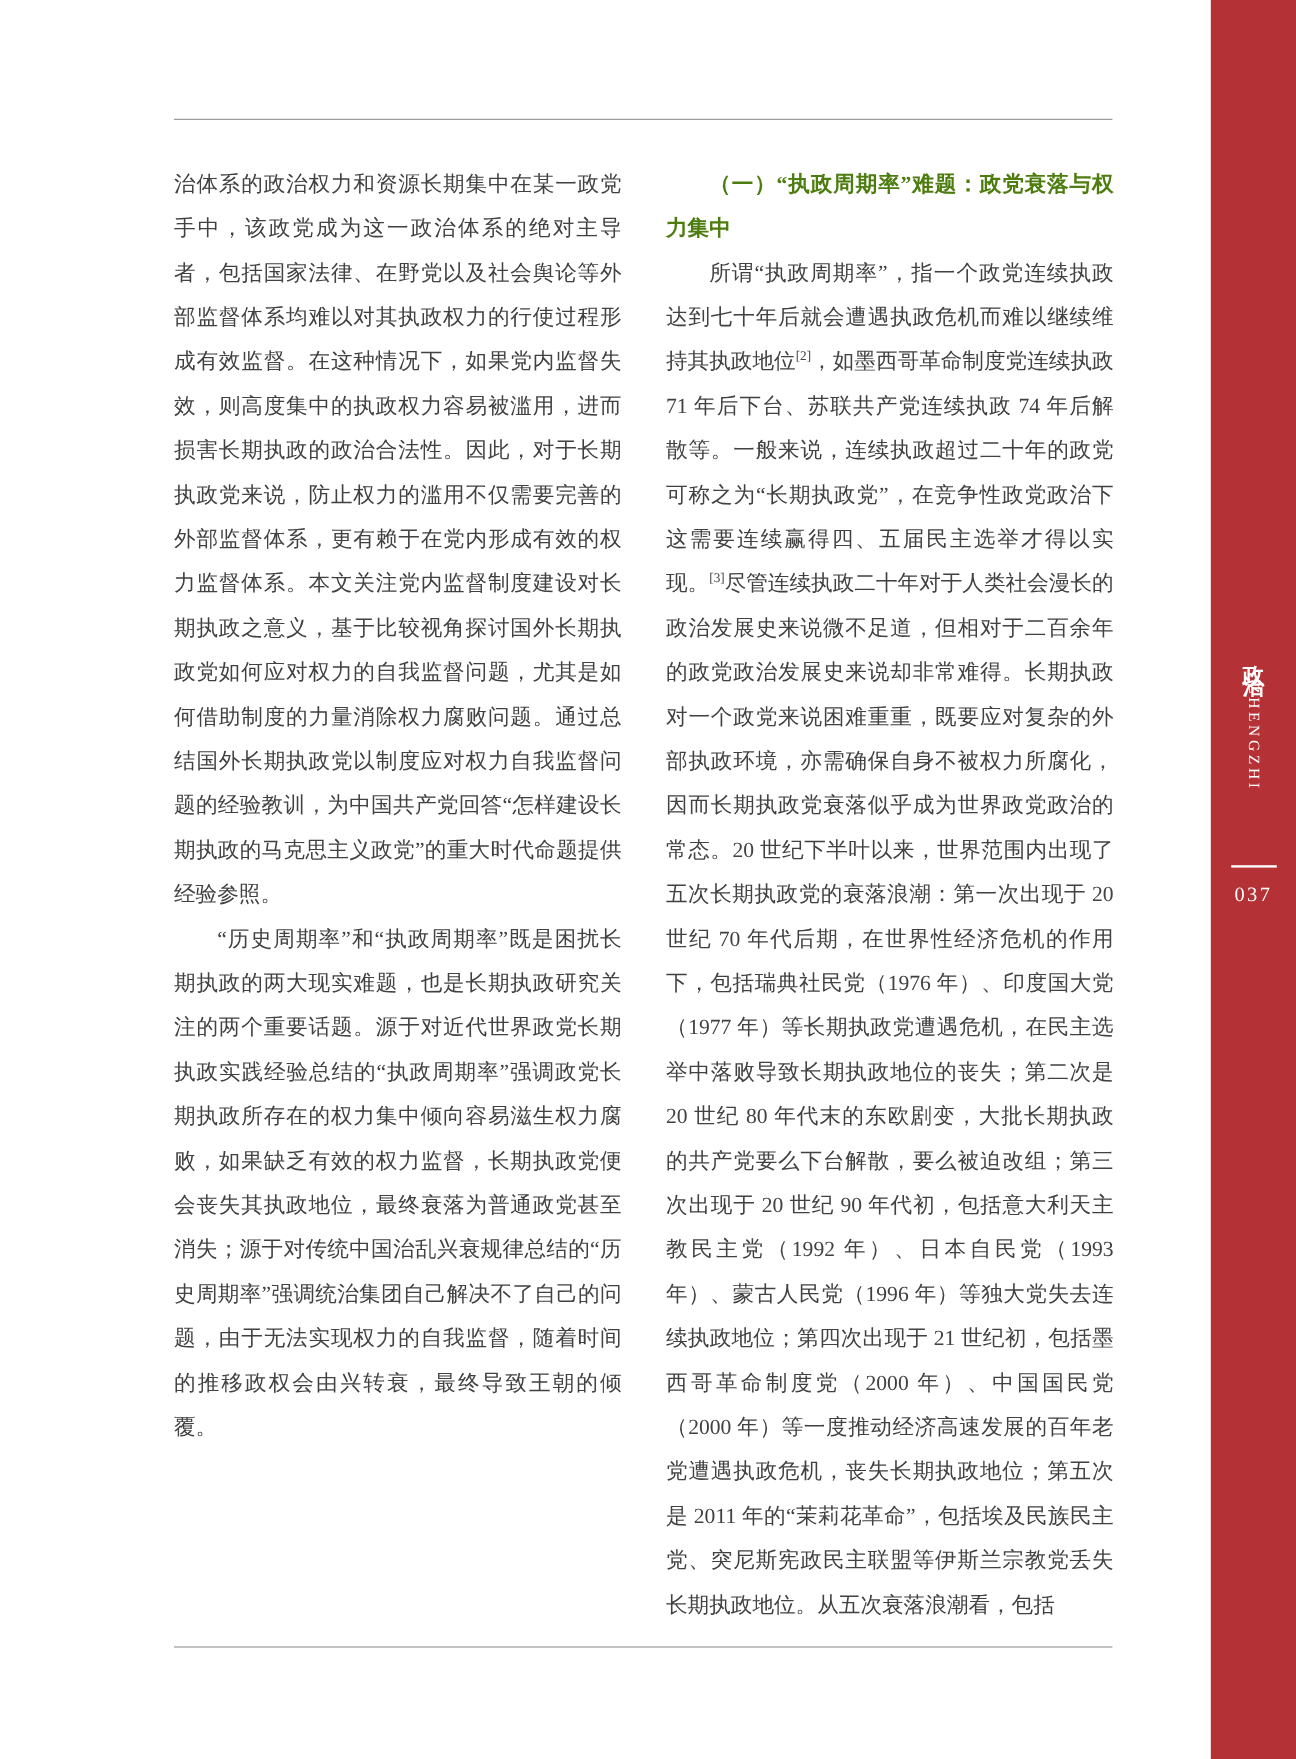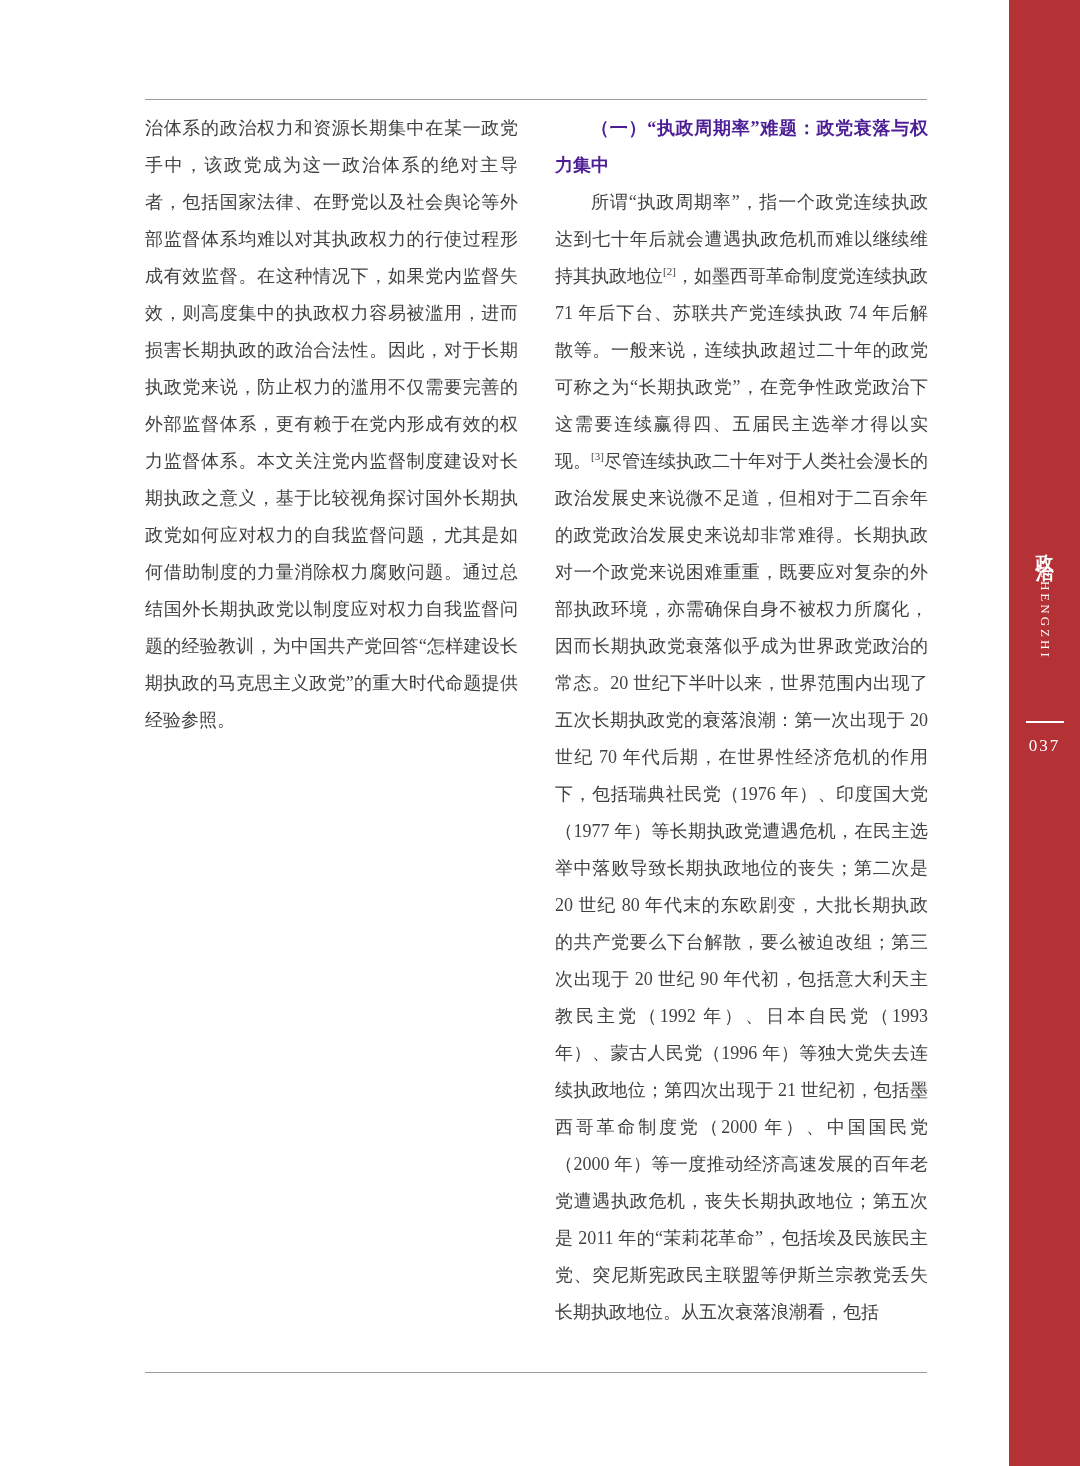--- a/index.html
+++ b/index.html
@@ -17,21 +17,21 @@
     left: 145px;
     width: 782px;
     height: 1px;
     background: #9a9a9a;
   }
   .rule-top { top: 99px; }
   .rule-bottom { top: 1372px; }
 
   .col {
     position: absolute;
-    top: 110px;
+    top: 135px;
     width: 373px;
     font-size: 18px;
     line-height: 37px;
     text-align: justify;
   }
   .col-left  { left: 145px; }
   .col-right { left: 555px; }
 
   .body-text { margin: 0; }
   .indent { text-indent: 2em; }
@@ -43,21 +43,21 @@
     font-weight: bold;
     color: #c0262c;
     text-align: left;
     letter-spacing: 1px;
   }
   .subsection-heading {
     margin: 0;
     font-size: 18px;
     line-height: 37px;
     font-weight: bold;
-    color: #4c1d95;
+    color: #4d7c0f;
     text-indent: 2em;
     text-align: justify;
   }
   sup.footnote-ref {
     font-size: 11px;
     line-height: 0;
     vertical-align: super;
     letter-spacing: 0;
   }
 
@@ -112,20 +112,21 @@
 </style>
 </head>
 <body>
 
 <div class="page">
 
   <div class="rule rule-top"></div>
 
   <div class="col col-left">
     <p class="body-text">治体系的政治权力和资源长期集中在某一政党手中，该政党成为这一政治体系的绝对主导者，包括国家法律、在野党以及社会舆论等外部监督体系均难以对其执政权力的行使过程形成有效监督。在这种情况下，如果党内监督失效，则高度集中的执政权力容易被滥用，进而损害长期执政的政治合法性。因此，对于长期执政党来说，防止权力的滥用不仅需要完善的外部监督体系，更有赖于在党内形成有效的权力监督体系。本文关注党内监督制度建设对长期执政之意义，基于比较视角探讨国外长期执政党如何应对权力的自我监督问题，尤其是如何借助制度的力量消除权力腐败问题。通过总结国外长期执政党以制度应对权力自我监督问题的经验教训，为中国共产党回答“怎样建设长期执政的马克思主义政党”的重大时代命题提供经验参照。</p>
+    <p class="body-text indent">“历史周期率”和“执政周期率”既是困扰长期执政的两大现实难题，也是长期执政研究关注的两个重要话题。源于对近代世界政党长期执政实践经验总结的“执政周期率”强调政党长期执政所存在的权力集中倾向容易滋生权力腐败，如果缺乏有效的权力监督，长期执政党便会丧失其执政地位，最终衰落为普通政党甚至消失；源于对传统中国治乱兴衰规律总结的“历史周期率”强调统治集团自己解决不了自己的问题，由于无法实现权力的自我监督，随着时间的推移政权会由兴转衰，最终导致王朝的倾覆。</p>
   </div>
 
   <div class="col col-right">
     <h3 class="subsection-heading">（一）“执政周期率”难题：政党衰落与权力集中</h3>
     <p class="body-text indent"><span>所谓“执政周期率”，指一个政党连续执政达到七十年后就会遭遇执政危机而难以继续维持其执政地位</span><sup class="footnote-ref">[2]</sup><span>，如墨西哥革命制度党连续执政 71 年后下台、苏联共产党连续执政 74 年后解散等。一般来说，连续执政超过二十年的政党可称之为“长期执政党”，在竞争性政党政治下这需要连续赢得四、五届民主选举才得以实现。</span><sup class="footnote-ref">[3]</sup><span>尽管连续执政二十年对于人类社会漫长的政治发展史来说微不足道，但相对于二百余年的政党政治发展史来说却非常难得。长期执政对一个政党来说困难重重，既要应对复杂的外部执政环境，亦需确保自身不被权力所腐化，因而长期执政党衰落似乎成为世界政党政治的常态。20 世纪下半叶以来，世界范围内出现了五次长期执政党的衰落浪潮：第一次出现于 20 世纪 70 年代后期，在世界性经济危机的作用下，包括瑞典社民党（1976 年）、印度国大党（1977 年）等长期执政党遭遇危机，在民主选举中落败导致长期执政地位的丧失；第二次是 20 世纪 80 年代末的东欧剧变，大批长期执政的共产党要么下台解散，要么被迫改组；第三次出现于 20 世纪 90 年代初，包括意大利天主教民主党（1992 年）、日本自民党（1993 年）、蒙古人民党（1996 年）等独大党失去连续执政地位；第四次出现于 21 世纪初，包括墨西哥革命制度党（2000 年）、中国国民党（2000 年）等一度推动经济高速发展的百年老党遭遇执政危机，丧失长期执政地位；第五次是 2011 年的“茉莉花革命”，包括埃及民族民主党、突尼斯宪政民主联盟等伊斯兰宗教党丢失长期执政地位。从五次衰落浪潮看，包括</span></p>
   </div>
 
   <div class="rule rule-bottom"></div>
 
   <aside class="sidebar">

